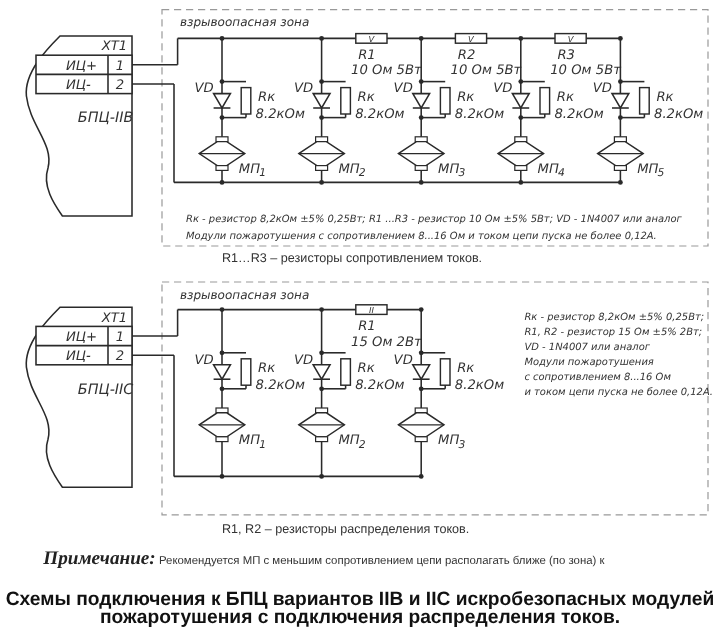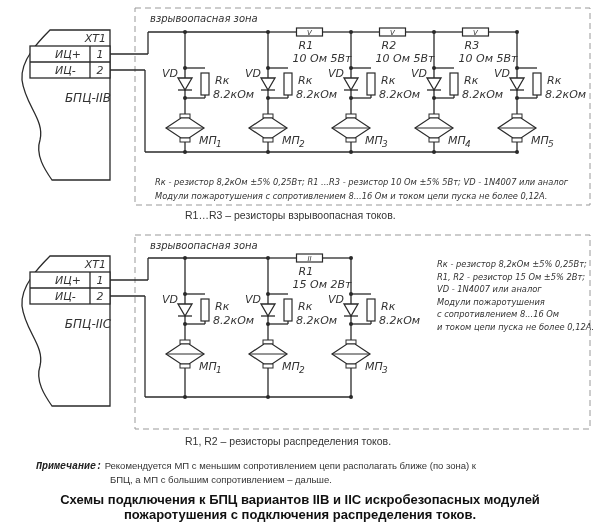--- a/index.html
+++ b/index.html
@@ -1,23 +1,23 @@
 <!DOCTYPE html>
 <html><head>
 <meta charset="utf-8">
 <style>
   html, body { margin:0; padding:0; background:#ffffff; }
   body { width:600px; height:526px; position:relative; overflow:hidden; font-family:"Liberation Sans", sans-serif; color:#222; }
   svg { position:absolute; left:0; top:0; }
   .it { font-family:"DejaVu Sans", sans-serif; font-style:italic; fill:#333; }
   .cap { position:absolute; font-size:10.5px; color:#333; font-family:"Liberation Sans", sans-serif; }
   .note { position:absolute; left:36px; top:459px; font-size:9.5px; color:#333; width:520px; line-height:13px; }
-  .note b { font-family:Liberation Mono, monospace; font-style:italic; font-size:10px; color:#222; }
+  .note b { font-family:Liberation Serif, serif; font-style:italic; font-size:16px; color:#222; }
   .note .l2 { padding-left:74px; display:block; }
-  .title { position:absolute; left:0; width:600px; top:492px; text-align:center; font-weight:bold; font-size:13px; color:#111; line-height:15px; }
+  .title { position:absolute; left:0; width:600px; top:492px; text-align:center; font-weight:bold; font-size:16px; color:#111; line-height:15px; }
 </style>
 </head>
 <body>
 
 <svg id="schem" width="600" height="526" viewBox="0 0 600 526">
     <g>
       <rect x="135" y="8" width="455" height="197" fill="none" stroke="#999" stroke-width="1" stroke-dasharray="6,4"></rect>
       <text x="150" y="22" font-size="10" class="it" text-anchor="start">взрывоопасная зона</text>
       <path d="M110 30 L50 30 C40 40,20 60,22 80 C25 105,45 120,40 140 C35 155,45 170,52 180 L110 180 Z" fill="none" stroke="#2a2a2a" stroke-width="1.3"></path>
       <text x="106" y="42" font-size="11" class="it" text-anchor="end">XT1</text>
@@ -293,25 +293,24 @@
       </g>
       <text x="437" y="267" font-size="8.3" class="it" text-anchor="start">Rк  - резистор 8,2кОм ±5% 0,25Вт;</text>
       <text x="437" y="279.5" font-size="8.3" class="it" text-anchor="start">R1, R2 - резистор 15 Ом  ±5% 2Вт;</text>
       <text x="437" y="292" font-size="8.3" class="it" text-anchor="start">VD - 1N4007 или аналог</text>
       <text x="437" y="304.5" font-size="8.3" class="it" text-anchor="start">Модули пожаротушения</text>
       <text x="437" y="317" font-size="8.3" class="it" text-anchor="start">с сопротивлением 8...16 Ом</text>
       <text x="437" y="329.5" font-size="8.3" class="it" text-anchor="start">и током цепи пуска не более 0,12А.</text>
     </g>
   </svg>
 
-<div class="cap" style="left:185px;top:209px;">R1…R3 – резисторы взрывоопасная токов.</div>
+<div class="cap" style="left:185px;top:209px;">R1…R3 – резисторы сопротивлением токов.</div>
 <div class="cap" style="left:185px;top:435px;">R1, R2 – резисторы распределения токов.</div>
 
 <div class="note">
   <b>Примечание:</b>
   <span>Рекомендуется  МП с меньшим сопротивлением цепи располагать ближе (по зона) к</span>
-  <span class="l2">БПЦ, а МП с большим сопротивлением – дальше.</span>
 </div>
 
 <div class="title">
   <div>Схемы подключения к БПЦ вариантов IIB и IIC искробезопасных модулей</div>
   <div>пожаротушения с подключения распределения токов.</div>
 </div>
 
 </body></html>

